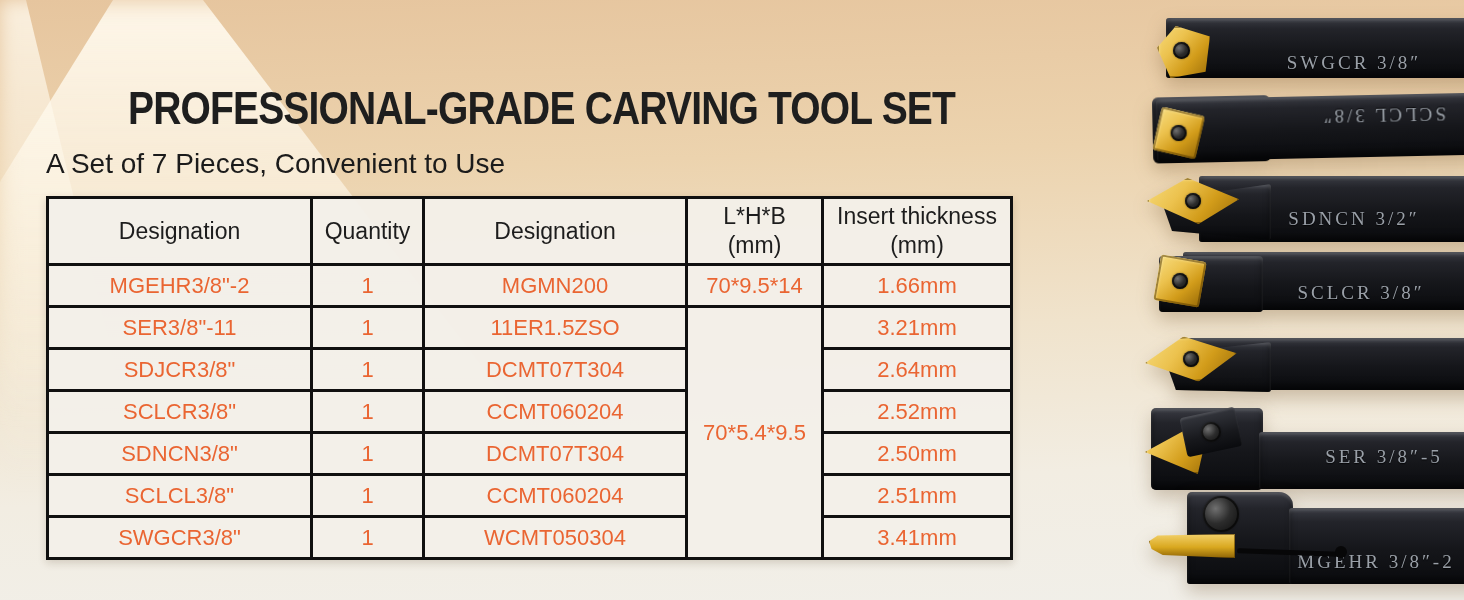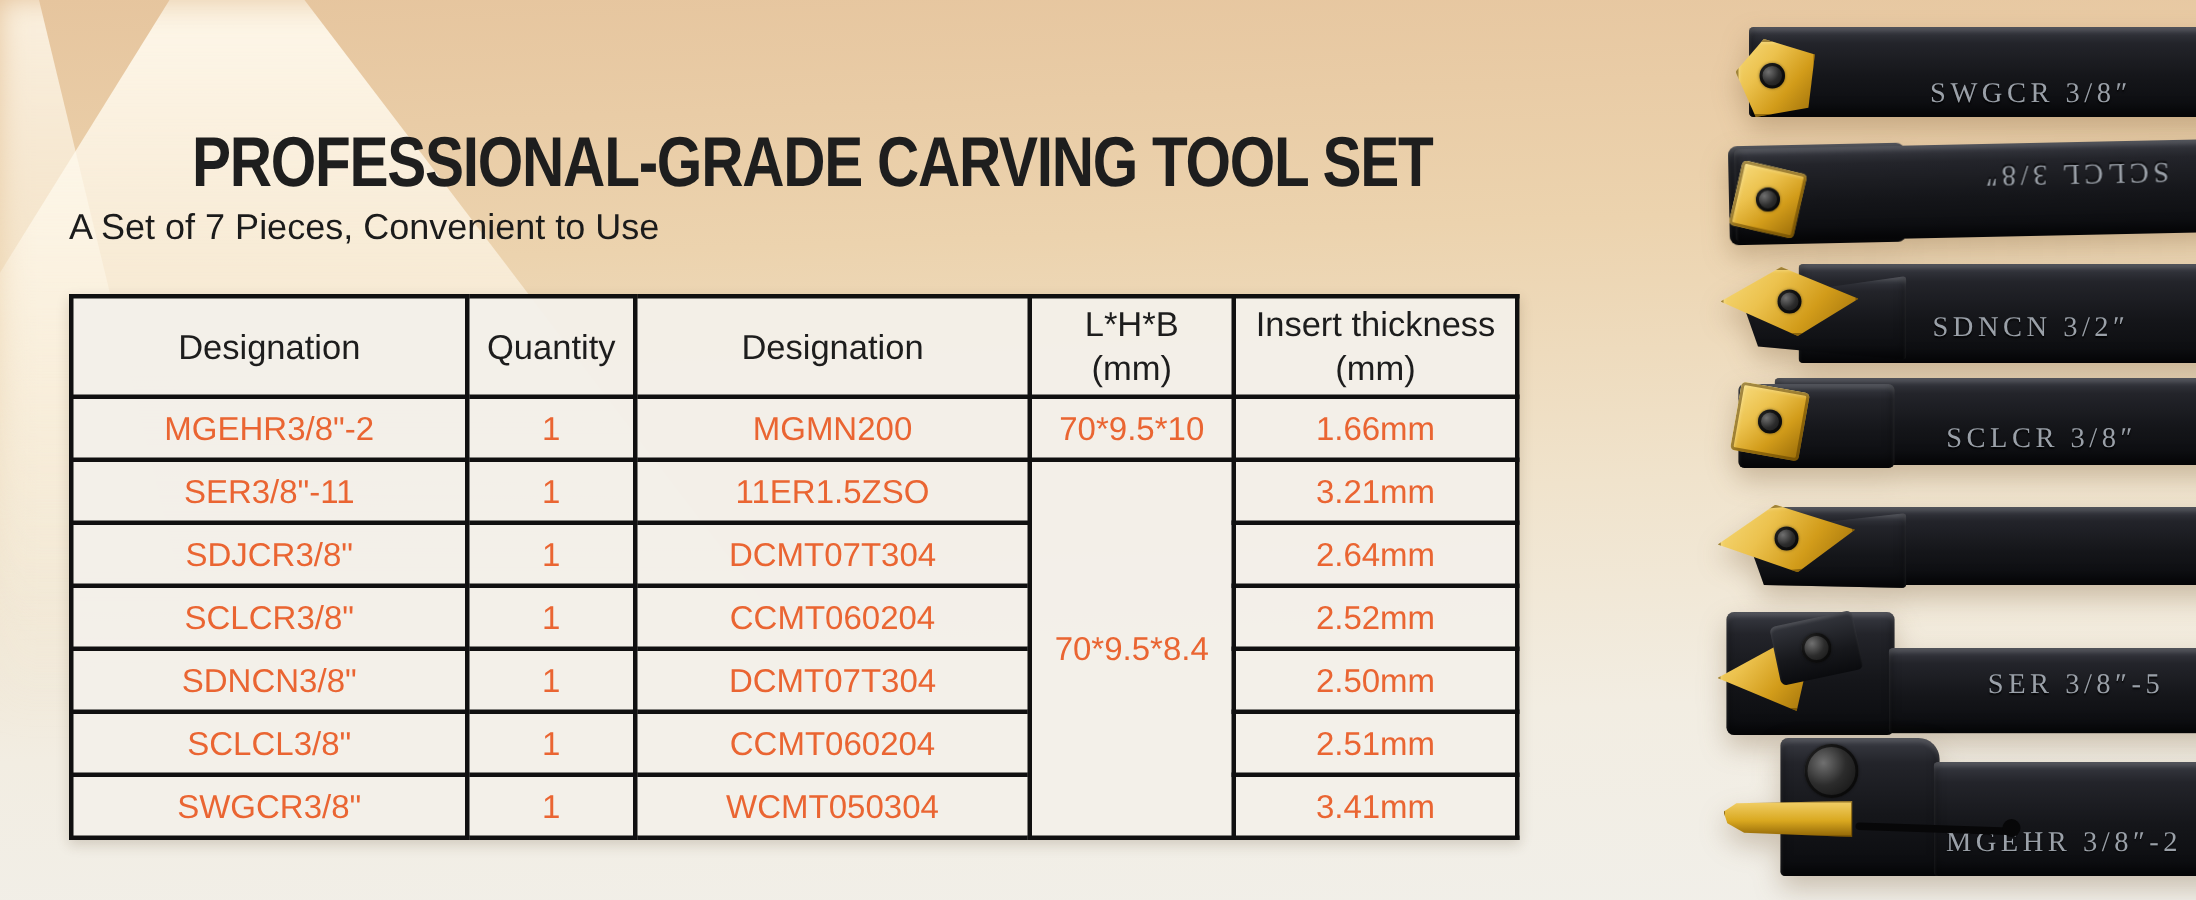--- a/index.html
+++ b/index.html
@@ -24,21 +24,21 @@
     clip-path:polygon(0 0,26px 0,130px 430px,-80px 430px);
     background:linear-gradient(180deg,rgba(255,250,238,.8) 0%,rgba(255,250,238,0) 70%);
     filter:blur(9px);
   }
   
   header{position:absolute;left:46px;top:82px;width:964px;text-align:left;}
   .title{
     margin:0;font-size:47px;line-height:52px;font-weight:bold;color:#1e1e1e;
     letter-spacing:-1px;transform:scaleX(.83);transform-origin:center;white-space:nowrap;
   }
-  .subtitle{margin:4px 0 0 0;font-size:24px;line-height:27px;color:#1b1b1b;font-weight:normal;}
+  .subtitle{margin:16px 0 0 0;font-size:28px;line-height:27px;color:#1b1b1b;font-weight:normal;}
   
   table.spec{
     position:absolute;left:46px;top:196px;width:964px;table-layout:fixed;
     border-collapse:collapse;box-shadow:0 3px 8px rgba(70,50,20,.18);
   }
   table.spec th,table.spec td{
     border:3px solid var(--border);background:rgba(242,239,233,.96);
     text-align:center;vertical-align:middle;padding:0 4px;
   }
   table.spec th{height:64px;font-size:23px;font-weight:normal;color:#1d1d1d;white-space:pre-line;line-height:29px;}
@@ -153,28 +153,28 @@
 (mm)</th>
         <th>Insert thickness
 (mm)</th>
       </tr>
     </thead>
     <tbody>
       <tr>
         <td>MGEHR3/8"-2</td>
         <td>1</td>
         <td>MGMN200</td>
-        <td>70*9.5*10</td>
+        <td>70*9.5*14</td>
         <td>1.66mm</td>
       </tr>
       <tr>
         <td>SER3/8"-11</td>
         <td>1</td>
         <td>11ER1.5ZSO</td>
-        <td rowspan="6">70*9.5*8.4</td>
+        <td rowspan="6">70*5.4*9.5</td>
         <td>3.21mm</td>
       </tr>
       <tr>
         <td>SDJCR3/8"</td>
         <td>1</td>
         <td>DCMT07T304</td>
         <td>2.64mm</td>
       </tr>
       <tr>
         <td>SCLCR3/8"</td>

